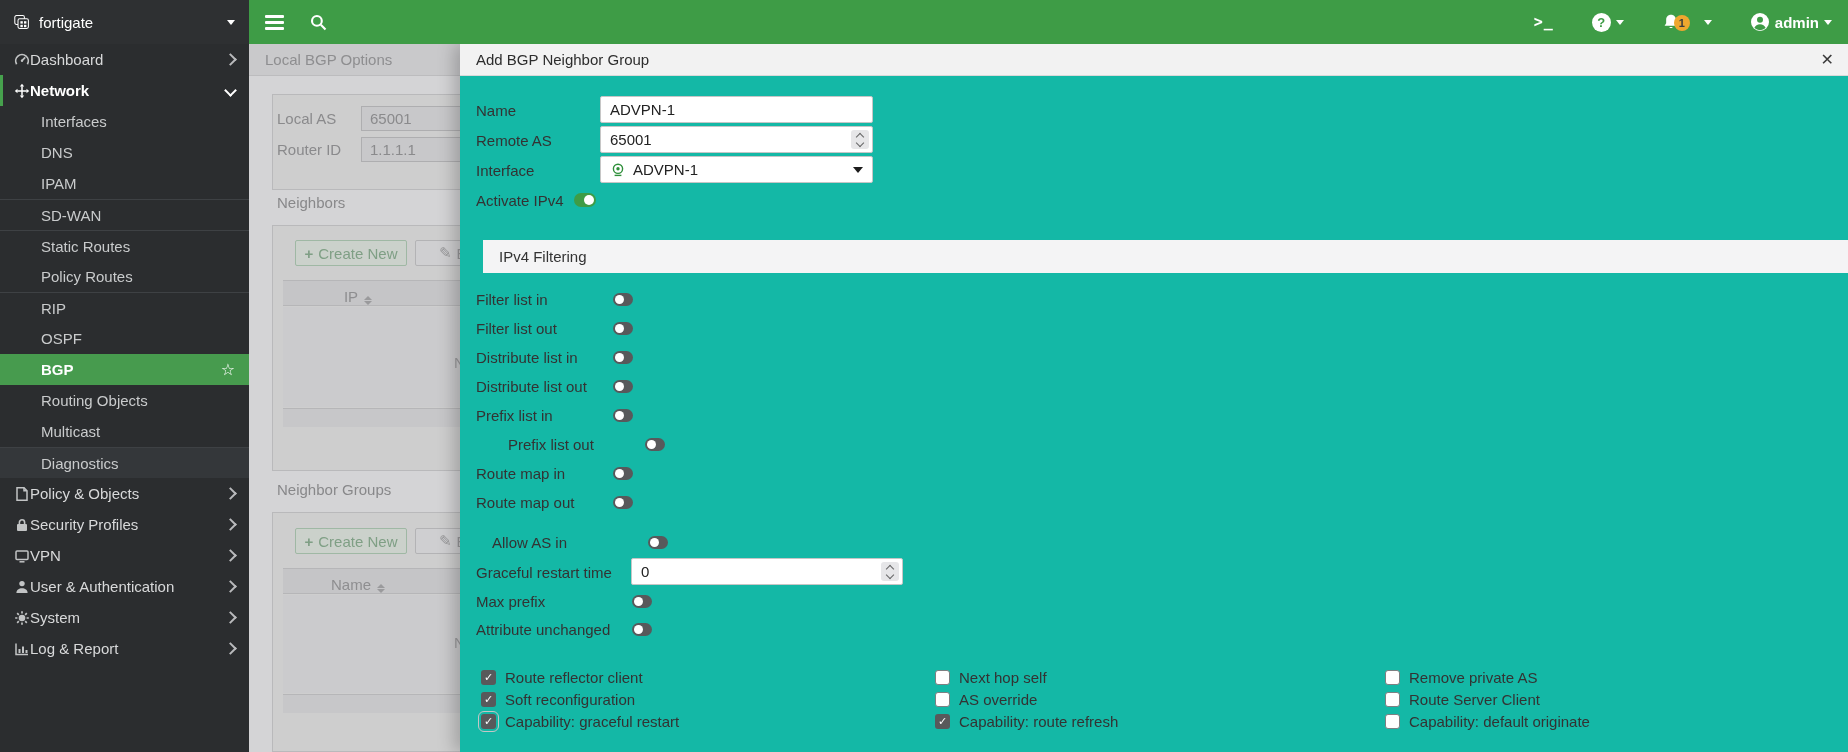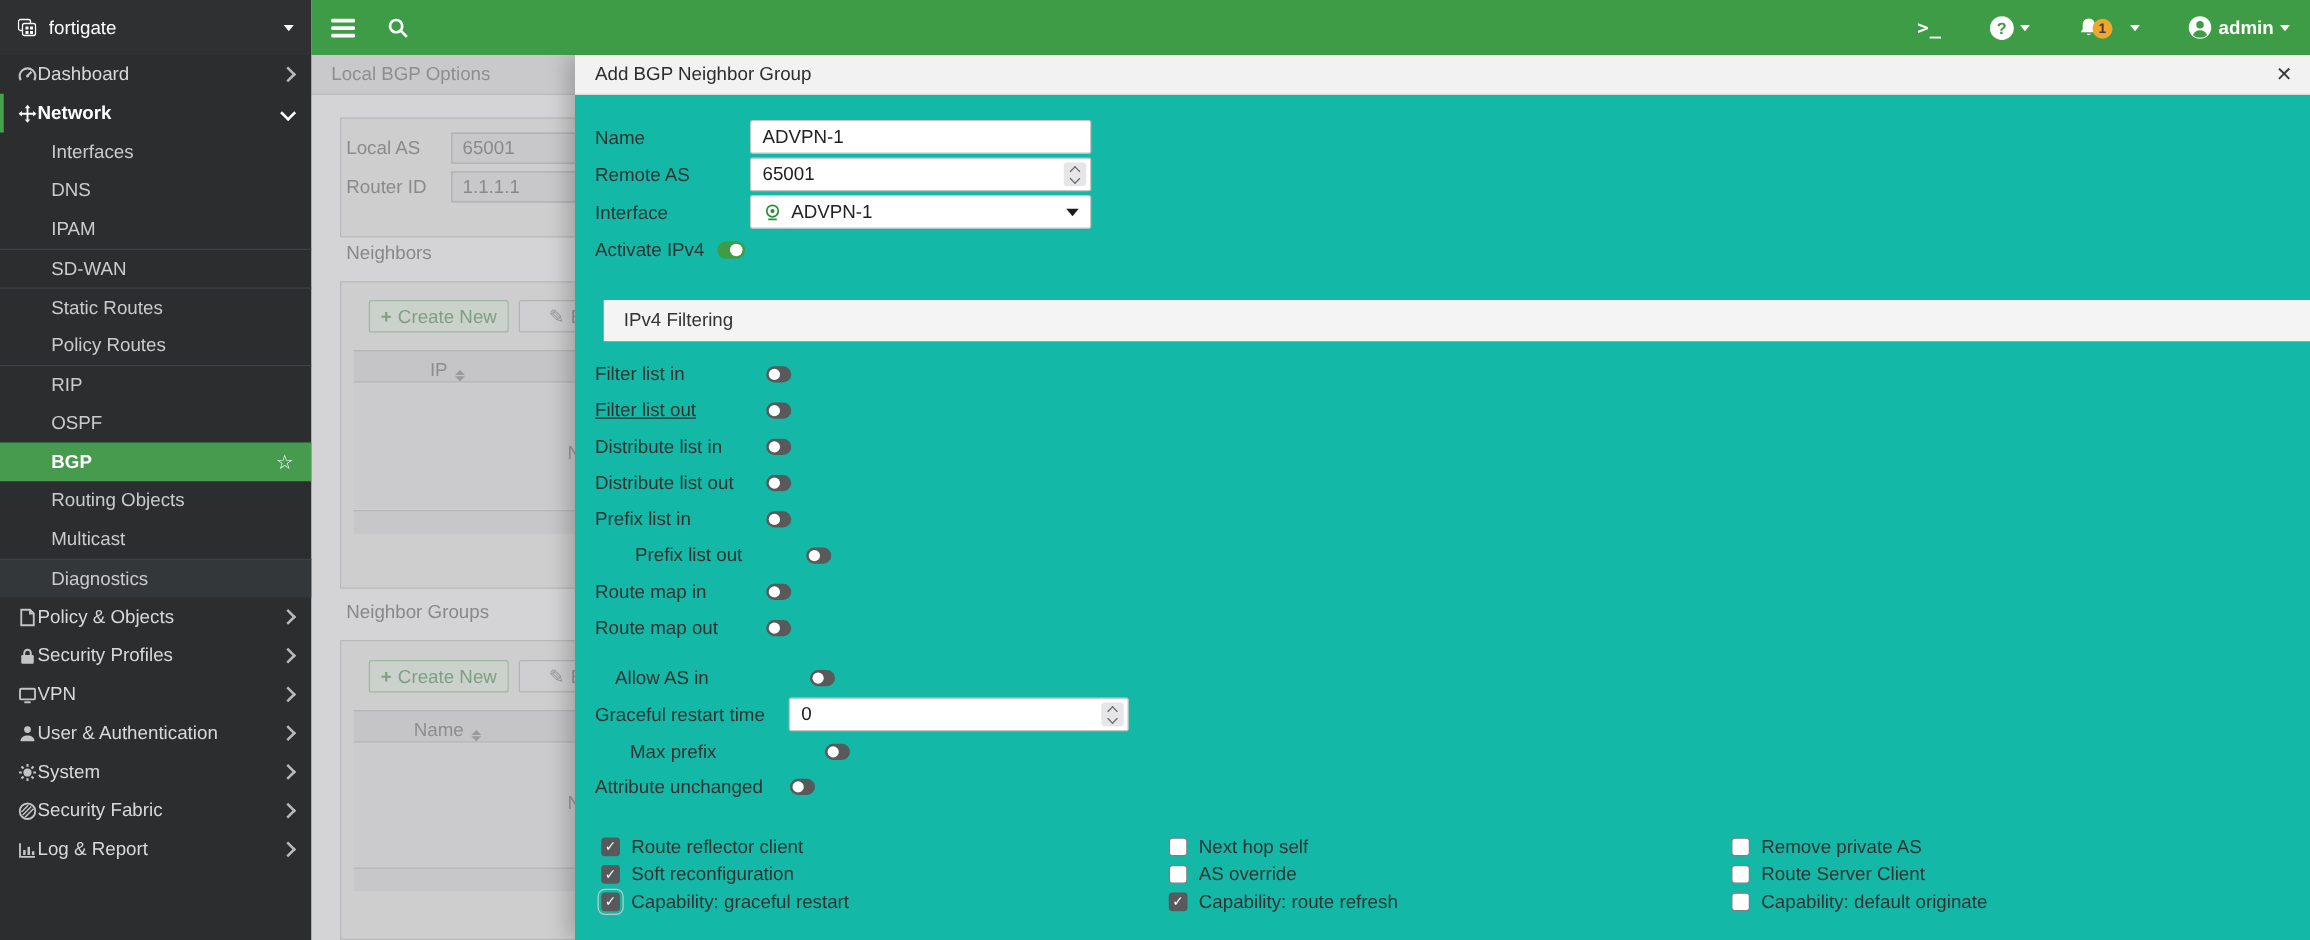--- a/index.html
+++ b/index.html
@@ -262,28 +262,20 @@
       <g stroke="currentColor" stroke-width="1.7">
         <path d="M8 1.2v2.2M8 12.6v2.2M1.2 8h2.2M12.6 8h2.2M3.2 3.2l1.6 1.6M11.2 11.2l1.6 1.6M12.8 3.2l-1.6 1.6M4.8 11.2l-1.6 1.6"></path>
       </g>
       <circle cx="8" cy="8" r="3.3" fill="currentColor"></circle>
     </svg>
     <span class="lbl">System</span>
     <span class="chev chev-r"></span>
   </div>
   <div class="sb-item sb-top">
     <svg class="sb-icon" viewBox="0 0 16 16">
-      <circle cx="8" cy="8" r="6.2" fill="none" stroke="currentColor" stroke-width="1.5"></circle>
-      <path d="M4.2 11L11 4.2M6 12.8L12.8 6M3.2 8.6L8.6 3.2" stroke="currentColor" stroke-width="1.2"></path>
-    </svg>
-    <span class="lbl">Security Fabric</span>
-    <span class="chev chev-r"></span>
-  </div>
-  <div class="sb-item sb-top">
-    <svg class="sb-icon" viewBox="0 0 16 16">
       <path d="M2 2.5v11h12" fill="none" stroke="currentColor" stroke-width="1.5"></path>
       <rect x="4.5" y="8" width="2" height="4" fill="currentColor"></rect>
       <rect x="8" y="5.5" width="2" height="6.5" fill="currentColor"></rect>
       <rect x="11.5" y="9" width="2" height="3" fill="currentColor"></rect>
     </svg>
     <span class="lbl">Log &amp; Report</span>
     <span class="chev chev-r"></span>
   </div>
 </div>
 
@@ -396,21 +388,21 @@
   <div class="section-band" style="top:196px;margin-left:23px;">
     <span>IPv4 Filtering</span>
   </div>
 
   <div class="m-row" style="top:241px;">
     <span class="m-label w137">Filter list in</span>
     <span class="toggle tg-sm tg-off">
         <span class="knob"></span>
       </span>
   </div>
-  <div class="m-row" style="top:270px;text-decoration:underline;">
+  <div class="m-row" style="top:270px;">
     <span class="m-label w137">Filter list out</span>
     <span class="toggle tg-sm tg-off">
         <span class="knob"></span>
       </span>
   </div>
   <div class="m-row" style="top:299px;">
     <span class="m-label w137">Distribute list in</span>
     <span class="toggle tg-sm tg-off">
         <span class="knob"></span>
       </span>
@@ -455,21 +447,21 @@
   <div class="m-row" style="top:514px;">
     <span class="m-label w156">Graceful restart time</span>
   </div>
   <div class="m-input num" style="left:171px;top:514px;width:272px;">
     <span>0</span>
     <span class="stepper">
         <i class="st-up"></i>
         <i class="st-dn"></i>
       </span>
   </div>
-  <div class="m-row" style="top:543px;margin-left:28px;">
+  <div class="m-row" style="top:543px;">
     <span class="m-label w156">Max prefix</span>
     <span class="toggle tg-sm tg-off">
         <span class="knob"></span>
       </span>
   </div>
   <div class="m-row" style="top:571px;">
     <span class="m-label w156">Attribute unchanged</span>
     <span class="toggle tg-sm tg-off">
         <span class="knob"></span>
       </span>

